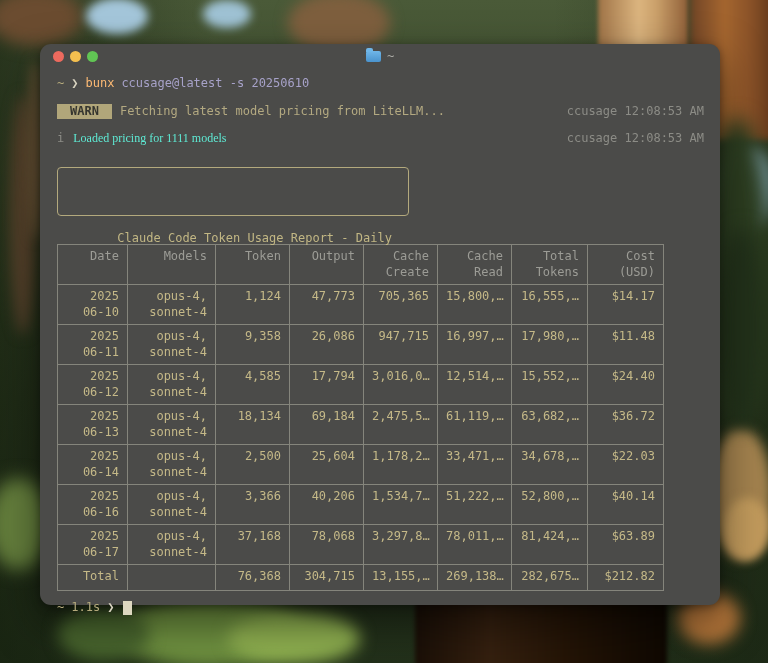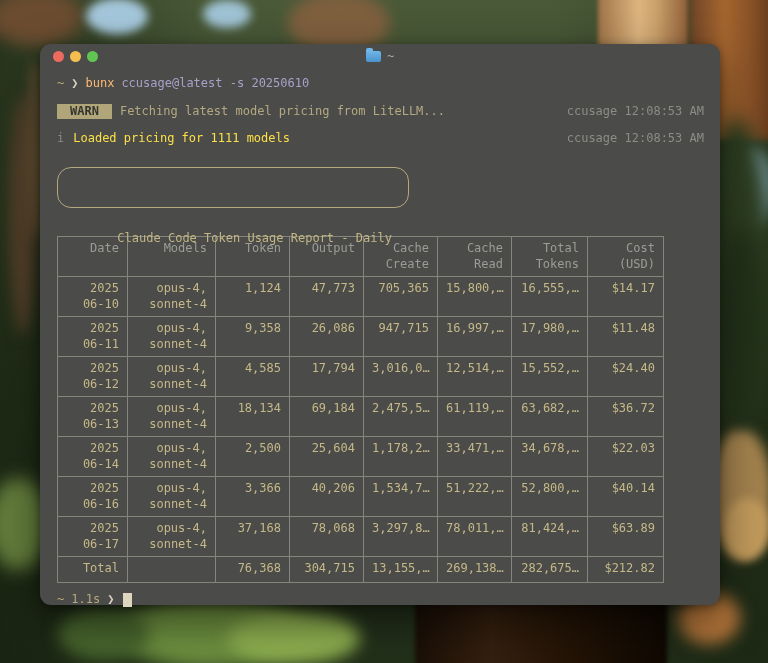--- a/index.html
+++ b/index.html
@@ -39,24 +39,24 @@
   .arrow   { color:#d8d3c0; margin:0 7px; }
   .cmd     { color:#fdba74; }
   .args    { color:#a7a2c9; margin-left:7px; }
 
   .warnline { margin-top:13px; }
   .warn-badge { background:#b1a67a; color:#35352f; font-weight:bold; padding:0 13px; margin-right:8px; }
   .warn-msg { color:#b3a981; }
   .meta { margin-left:auto; color:#8c8c86; }
   .infoline { margin-top:12px; }
   .info-i { color:#8c8c86; margin-right:9px; }
-  .info-msg { color:#fde047; }
-
-  .report-box { margin-top:21px; width:fit-content; height:41px; line-height:47px;
-    border:1px solid #b3a97d; border-radius:14px; padding:0 16px; color:#c2b784; white-space:pre; }
+  .info-msg { color:#5eead4;font-family:Liberation Serif, serif; }
+
+  .report-box { margin-top:21px; width:fit-content; height:49px; line-height:47px;
+    border:1px solid #b3a97d; border-radius:4px; padding:0 16px; color:#c2b784; white-space:pre; }
 
   table { border-collapse:collapse; table-layout:fixed; width:606px; margin-top:28px; }
   th, td { border:1px solid #85857c; font-weight:normal; font-size:12px; line-height:16px;
     padding:3px 8px 4px; vertical-align:top; text-align:right; white-space:pre-line; overflow:hidden; }
   th { color:#9c9c96; }
   td { color:#c5b988; }
   .al { text-align:right; }
   tr.hdr   { height:40px; }
   tr.data  { height:39px; }
   tr.total { height:26px; }

